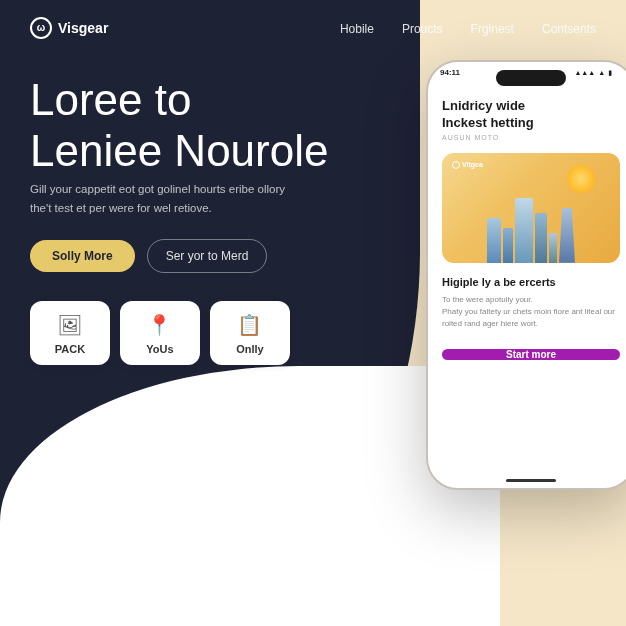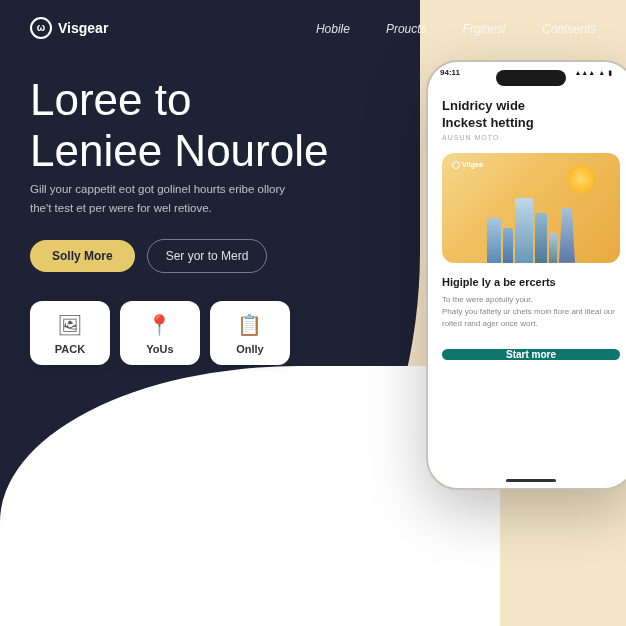--- a/index.html
+++ b/index.html
@@ -83,24 +83,23 @@
       border-radius: 50%;
       display: flex;
       align-items: center;
       justify-content: center;
       font-size: 10px;
       color: white;
     }
 
     .nav-links {
       display: flex;
-      gap: 36px;
+      gap: 28px;
       margin-left: auto;
       list-style: none;
-      font-style: italic;
     }
 
     .nav-links li a {
       color: rgba(255,255,255,0.85);
       text-decoration: none;
       font-size: 12px;
     }
 
     
     .hero-content {
@@ -339,21 +338,21 @@
 
     .phone-card-desc {
       font-size: 8px;
       color: #888;
       line-height: 1.5;
       margin-bottom: 14px;
     }
 
     .phone-btn {
       width: 100%;
-      background: #0f766e;
+      background: #a21caf;
       color: white;
       border: none;
       border-radius: 20px;
       padding: 0 0;
       font-size: 10px;
       font-weight: 600;
       text-align: center;
       cursor: pointer;
     }
 
@@ -457,21 +456,21 @@
             <div class="crystal" style="width:12px;height:50px;background:linear-gradient(180deg,#90b8d0,#507898);"></div>
             <div class="crystal" style="width:8px;height:30px;background:linear-gradient(180deg,#b0c8dc,#608890);"></div>
             <div class="crystal" style="width:16px;height:55px;background:linear-gradient(180deg,#a8c0d8,#5878a8);clip-path:polygon(20% 0,80% 0,100% 100%,0 100%);"></div>
           </div>
         </div>
 
         
         <p class="phone-card-title">Higiple ly a be ercerts</p>
         <p class="phone-card-desc">
           <span>To the were apotully your.</span><br>
-          <span>Phaty you faltety ur chets moin fiore ant liteal our rolted rand ager once wort.</span>
+          <span>Phaty you faltety ur chets moin fiore ant liteal our rolted rand ager hiere wort.</span>
         </p>
 
         <button class="phone-btn">Start more</button>
 
       </div>
       <div class="phone-home-bar"></div>
     </div>
   </div>
 
 </div>

